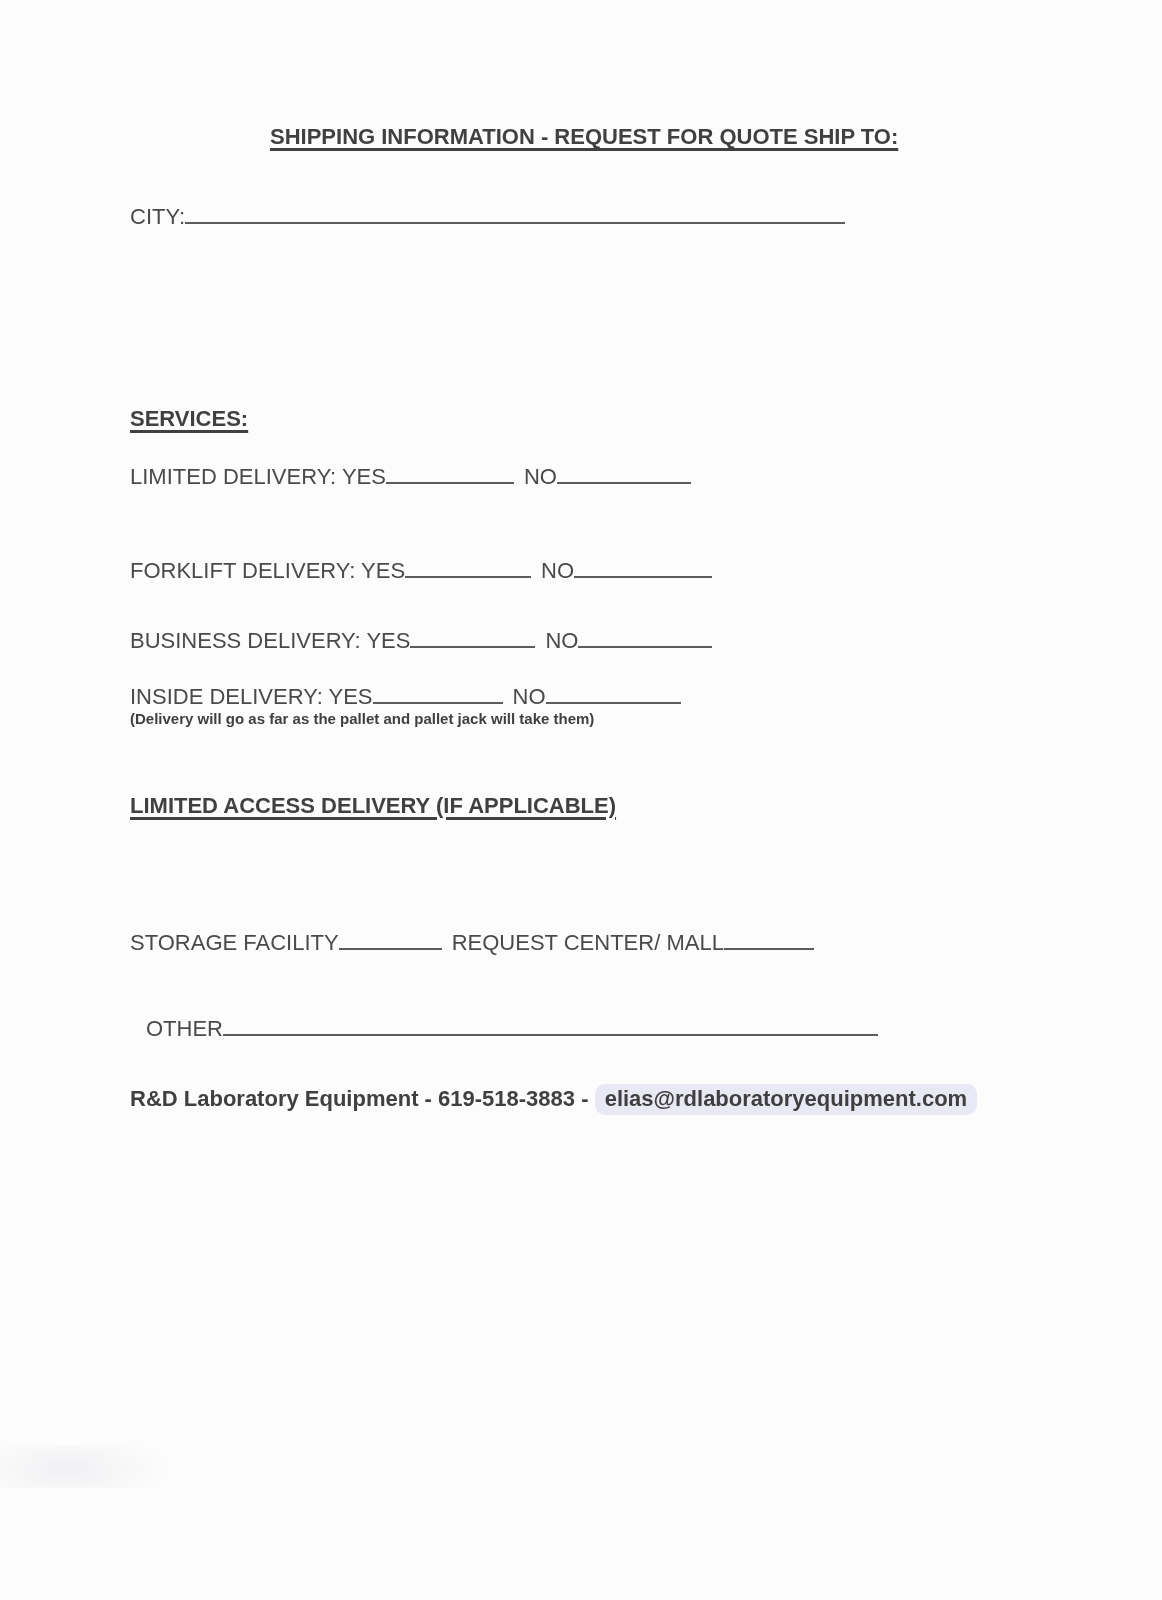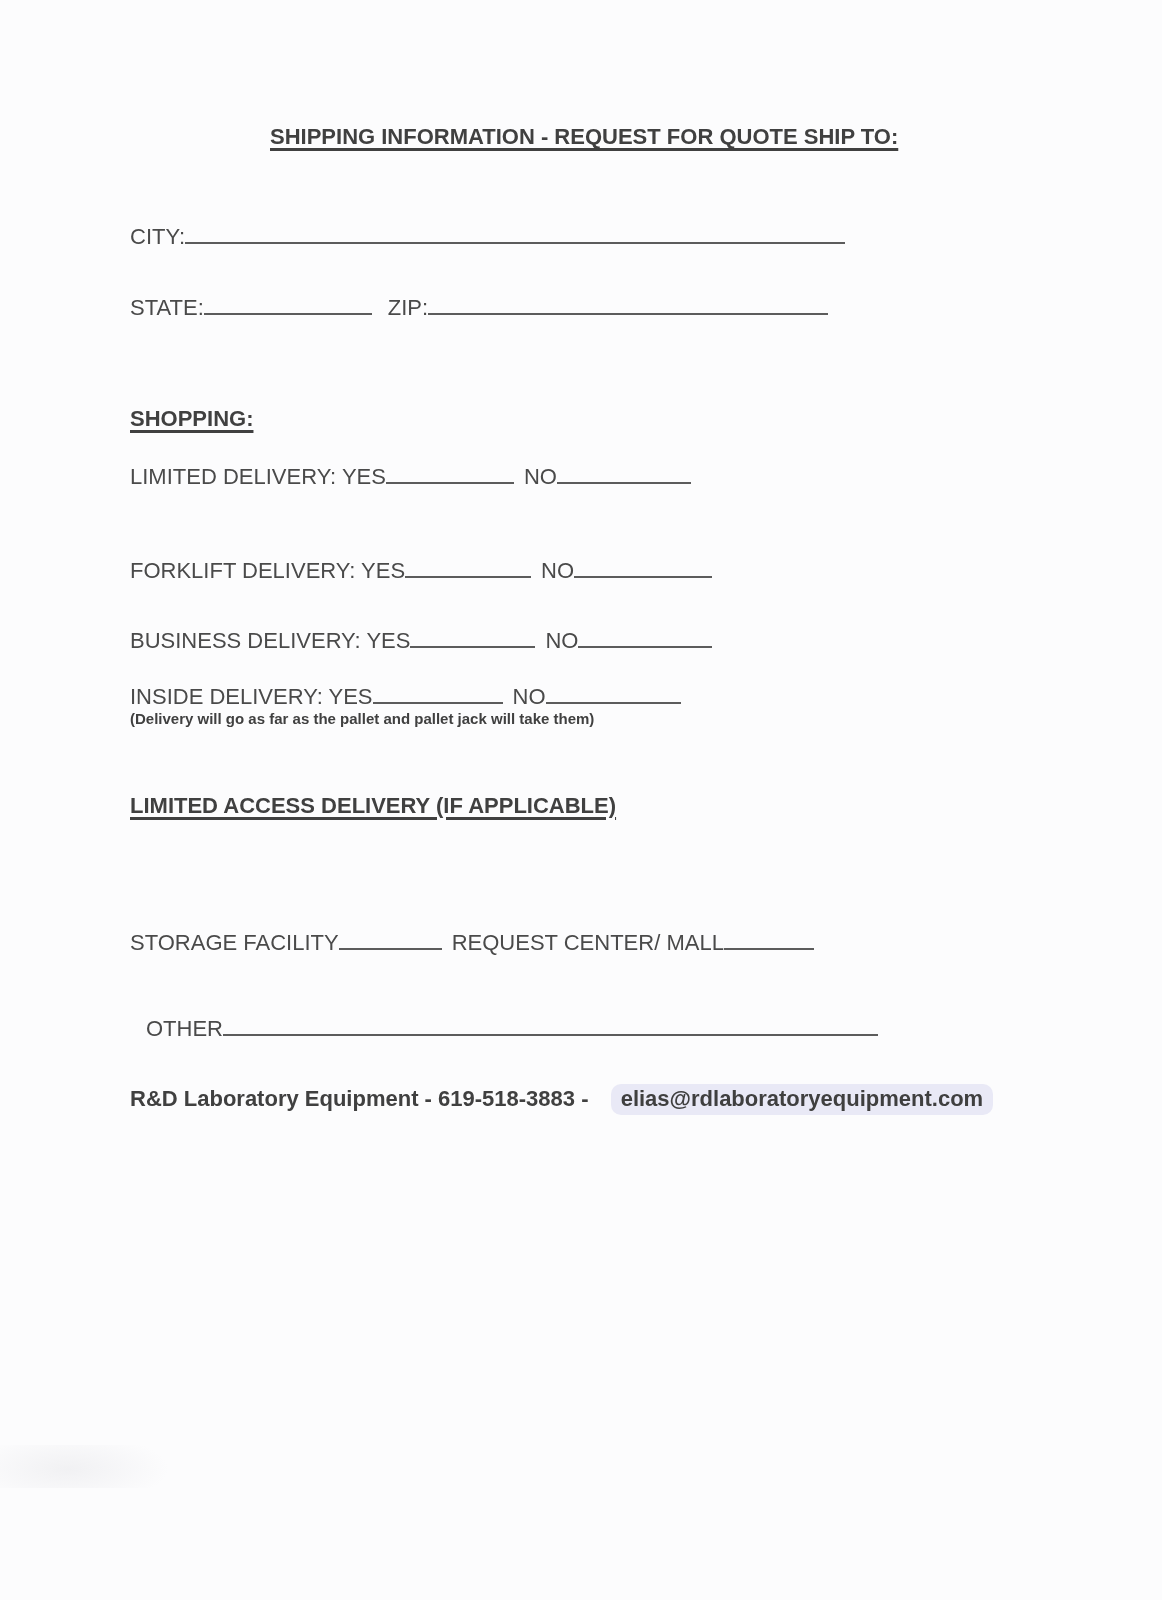--- a/index.html
+++ b/index.html
@@ -18,38 +18,38 @@
   
   .blank{display:inline-block;border-bottom:2px solid #5c5c5c;height:2px;}
   .w660{width:660px;} .w168{width:168px;} .w400{width:400px;}
   .w128{width:128px;} .w134{width:134px;} .w126{width:126px;} .w138{width:138px;}
   .w125{width:125px;} .w130{width:130px;} .w135{width:135px;}
   .w85{width:85px;} .w90{width:90px;} .w103{width:103px;} .w655{width:655px;}
   .gap{margin-left:10px;}
   .gap16{margin-left:16px;}
   
   .title{top:124px;left:270px;font-size:22px;}
-  .city-row{top:224px;left:130px;text-align:right;}
+  .city-row{top:204px;left:130px;text-align:right;}
   .state-row{top:295px;left:130px;}
   .services-head{top:406px;left:130px;}
   .liftgate-row{top:464px;left:130px;}
   .forklift-row{top:544px;left:130px;margin-top:14px;}
   .business-row{top:628px;left:130px;}
   .inside-row{top:684px;left:130px;}
   .inside-note{top:710px;left:130px;font-size:15px;}
   .limited-head{top:793px;left:130px;}
   .residential-row{top:849px;left:130px;}
   .storage-row{top:930px;left:130px;}
   .other-row{top:1016px;left:146px;}
   .footer-row{top:1086px;left:130px;font-size:22px;}
   .email-hl{
     background:#e9e9f6;
     border-radius:10px;
     padding:2px 10px 4px 10px;
-    margin-left:16px;
+    margin-left:0;
     color:#3f3f3f;
   }
   
   .scan-noise{
     position:absolute;left:0;top:1445px;width:170px;height:60px;
     background:radial-gradient(ellipse at 40% 40%, rgba(190,190,198,0.18), rgba(255,255,255,0) 70%);
   }
   .scan-line{
     position:absolute;left:10px;top:1592px;width:58px;height:2px;
     background:#d9d9dc;
@@ -59,25 +59,22 @@
 <body>
 
 <div class="page">
 
   <div class="line title bold uline">SHIPPING INFORMATION - REQUEST FOR QUOTE SHIP TO:</div>
 
   <div class="line city-row">
     <span>CITY:</span><span class="blank w660"></span>
   </div>
 
-  <div class="line state-row">
-    <span>STATE:</span><span class="blank w168"></span><span class="gap16">ZIP:</span><span class="blank w400"></span>
-  </div>
 
-  <div class="line services-head bold uline">SHOPPING:</div>
+  <div class="line services-head bold uline">SERVICES:</div>
 
   <div class="line liftgate-row">
     <span>LIMITED DELIVERY: YES</span><span class="blank w128"></span><span class="gap">NO</span><span class="blank w134"></span>
   </div>
 
   <div class="line forklift-row">
     <span>FORKLIFT DELIVERY: YES</span><span class="blank w126"></span><span class="gap">NO</span><span class="blank w138"></span>
   </div>
 
   <div class="line business-row">

